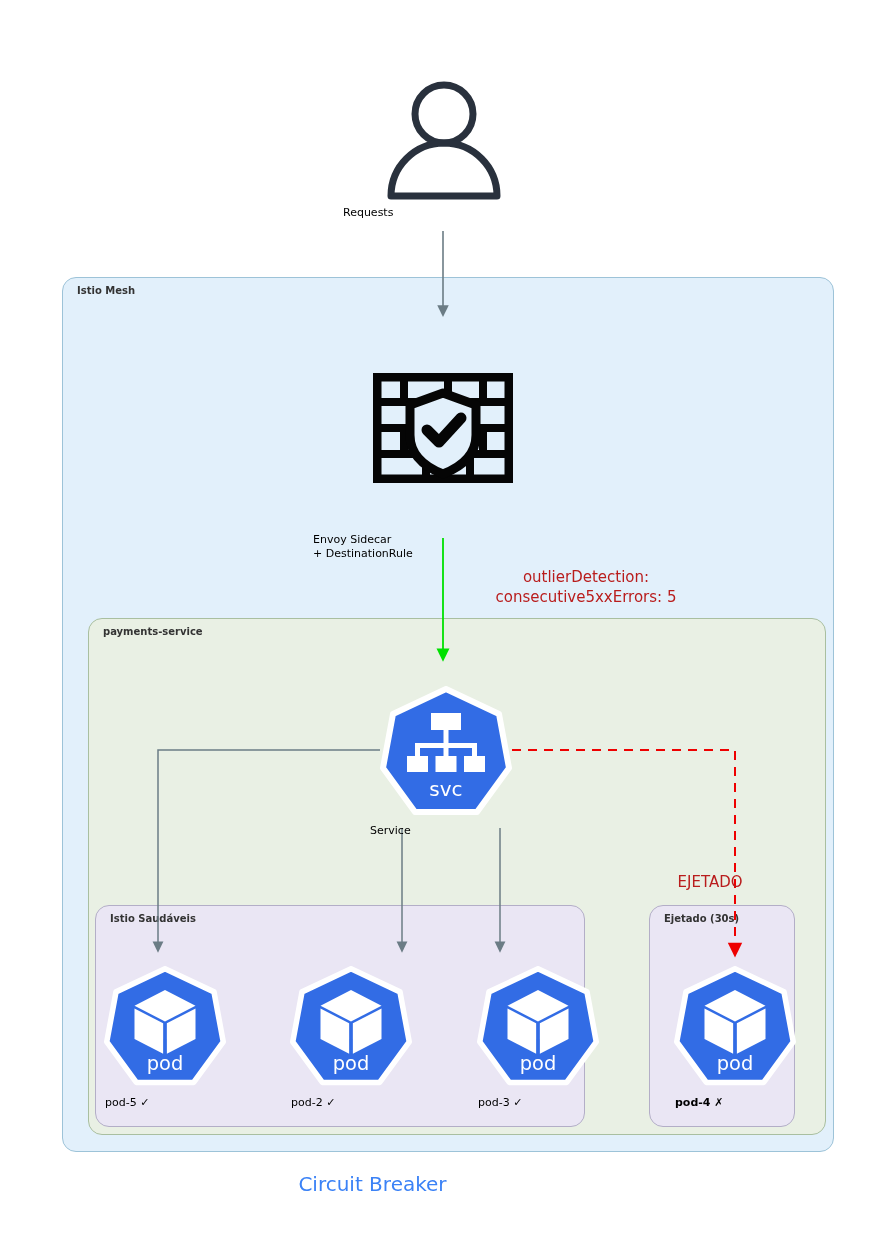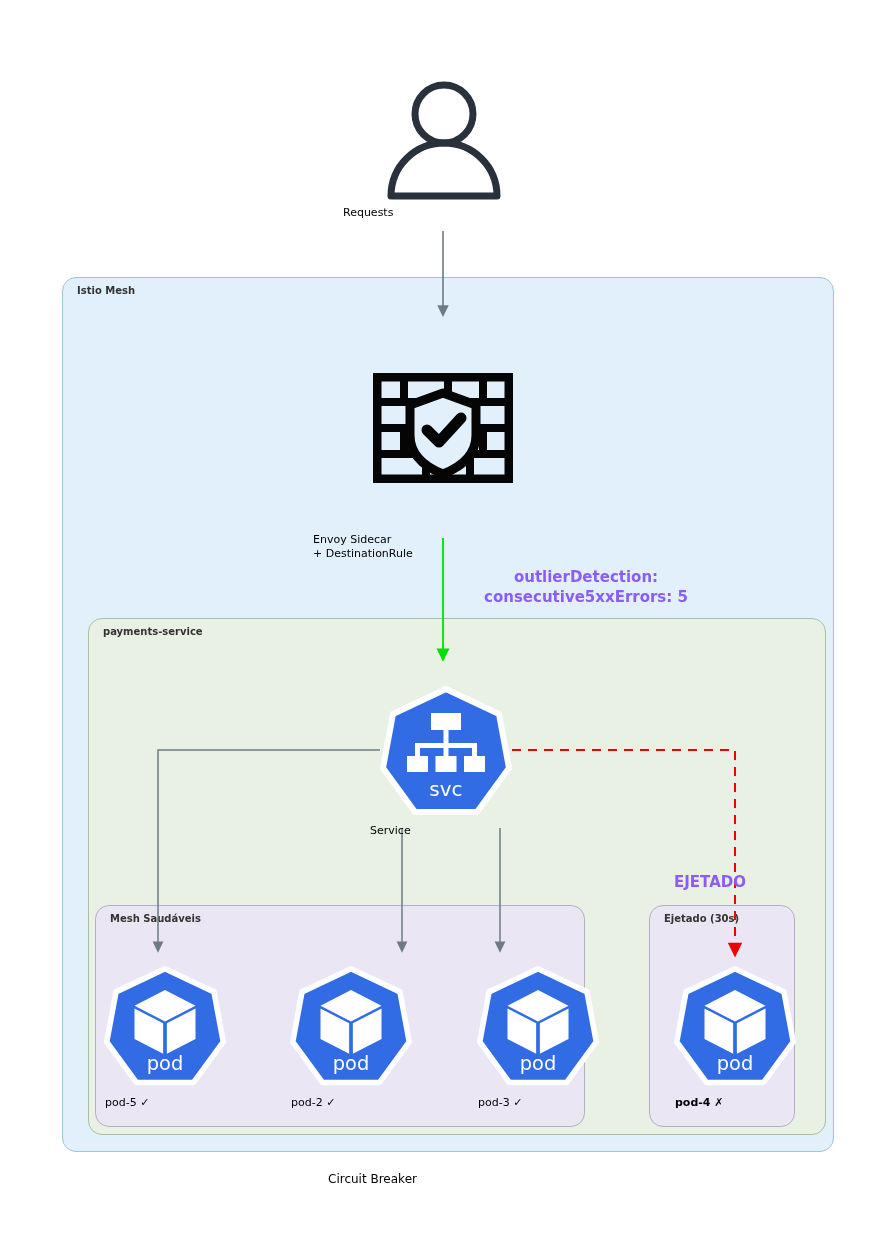--- a/index.html
+++ b/index.html
@@ -66,36 +66,35 @@
     font-size:11px;
     color:#000000;
     line-height:1.28;
     white-space:pre;
   }
 
   
   .edge-label{
     position:absolute;
     font-size:15px;
-    color:#8b5cf6;
+    color:#b91c1c;
     line-height:1.3;
     text-align:center;
     white-space:pre;
-    font-weight:bold;
   }
 
   
   #caption{
     position:absolute;
     left:0;
     top:1172px;
     width:745px;
     text-align:center;
-    font-size:12px;
-    color:#000000;
+    font-size:20px;
+    color:#3b82f6;
   }
 
   .k8s-wrap{position:absolute;}
   .k8s-wrap svg{display:block;}
   .icon-wrap{position:absolute;}
   .icon-wrap svg{display:block;}
 </style>
 </head>
 <body>
 
@@ -103,21 +102,21 @@
 
   <div class="cluster" id="mesh-cluster">
     <div class="cluster-label">Istio Mesh</div>
   </div>
 
   <div class="cluster" id="payments-cluster">
     <div class="cluster-label">payments-service</div>
   </div>
 
   <div class="cluster" id="healthy-cluster">
-    <div class="cluster-label">Mesh Saudáveis</div>
+    <div class="cluster-label">Istio Saudáveis</div>
   </div>
 
   <div class="cluster" id="ejected-cluster">
     <div class="cluster-label">Ejetado (30s)</div>
   </div>
 
   <svg id="edges" viewBox="0 0 893 1252" width="893" height="1252">
     <defs>
       <marker id="arrow-gray" markerWidth="9" markerHeight="9" refX="4.2" refY="4.4" orient="auto" markerUnits="strokeWidth">
         <path d="M0.6,0.8 L8.0,4.4 L0.6,8.0 z" fill="#6b7c85"></path>

